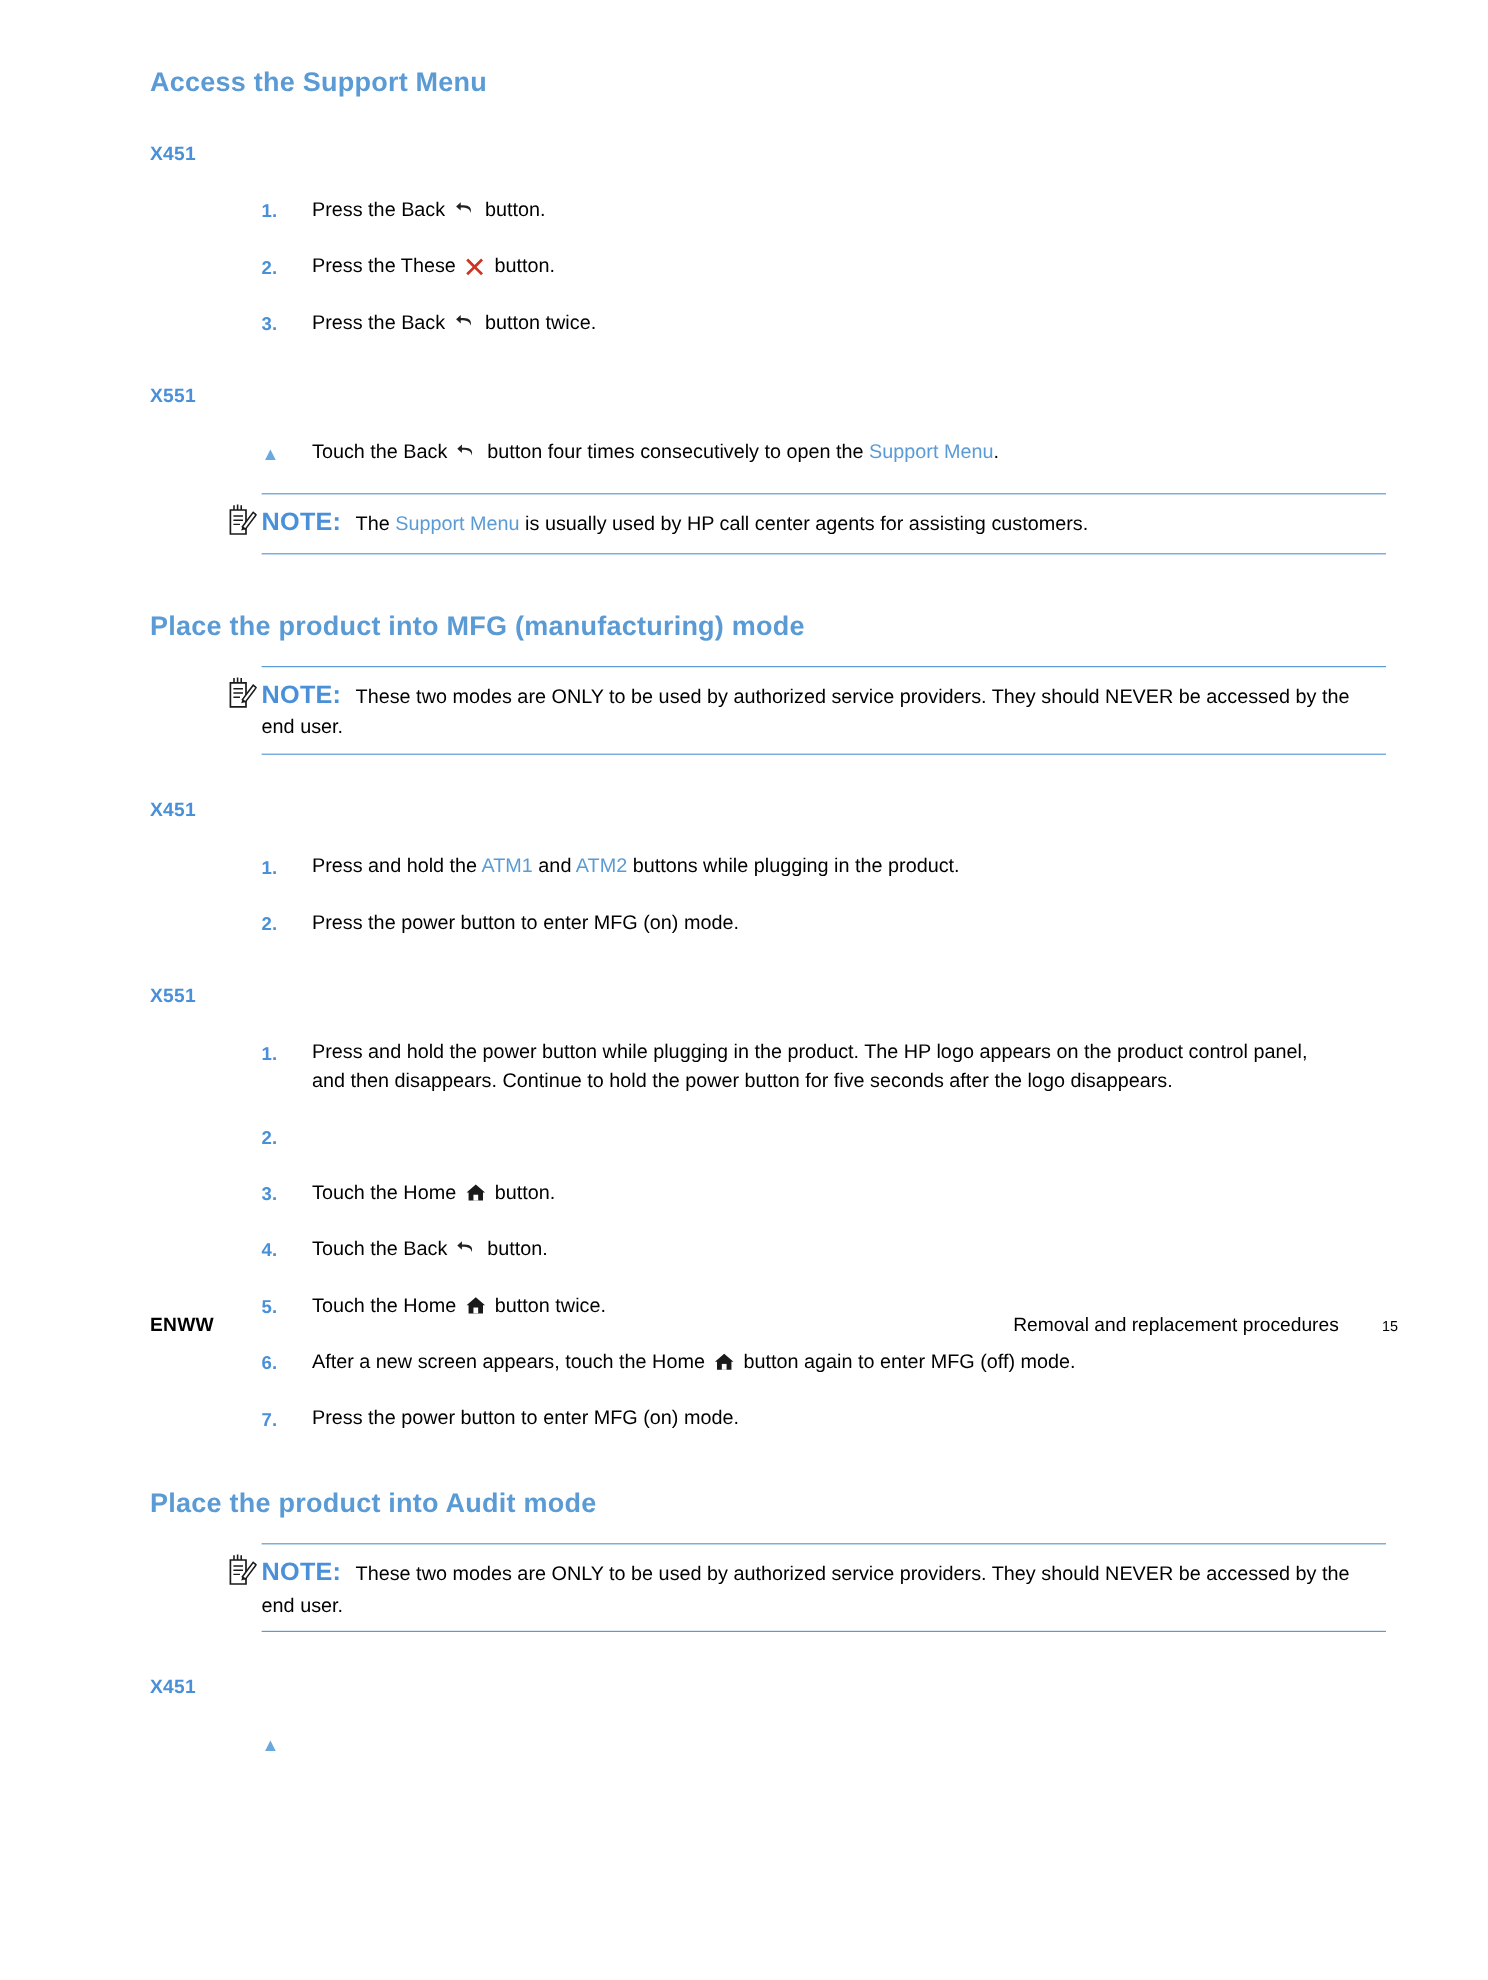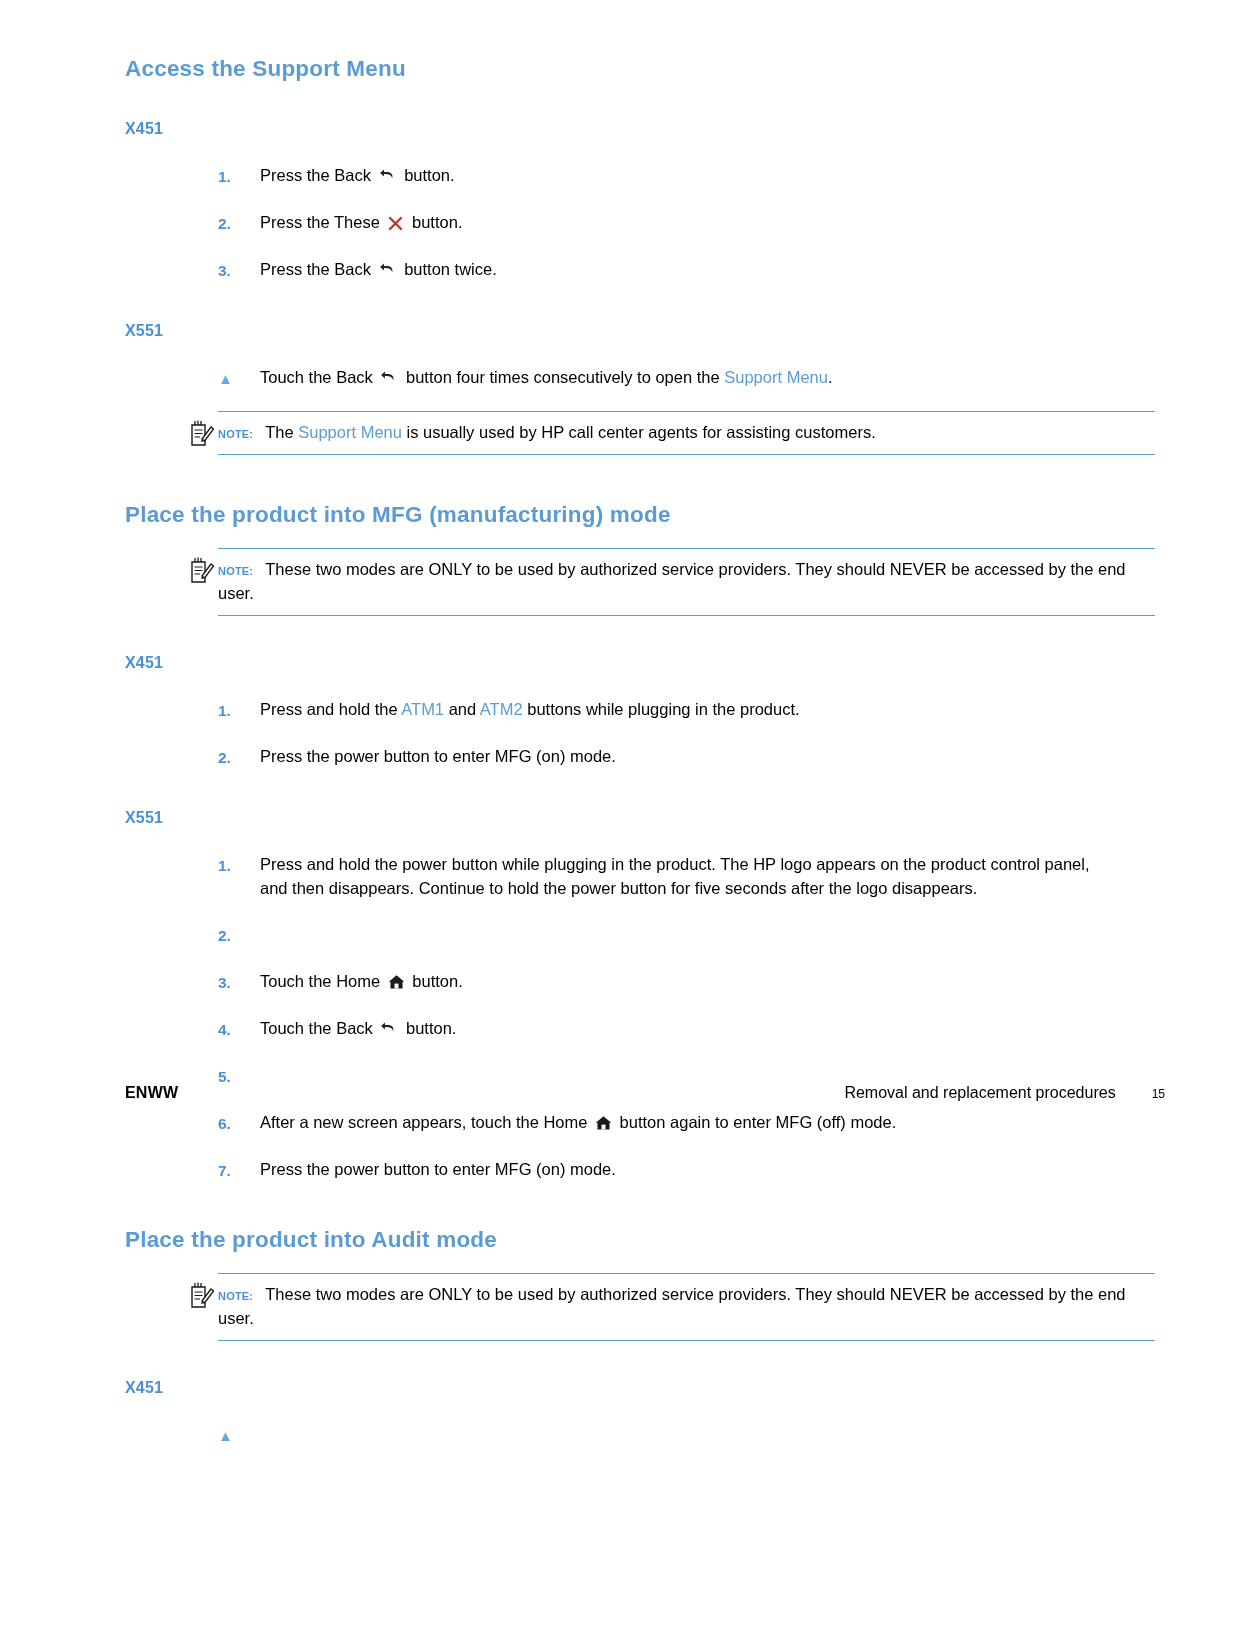--- a/index.html
+++ b/index.html
@@ -100,31 +100,31 @@
   .note .note-icon {
     position: absolute;
     left: -30px;
     top: 7px;
     width: 26px;
     height: 28px;
   }
   .note .note-label {
     color: #4a90d9;
     font-weight: bold;
-    font-size: 11px;
+    font-size: 21px;
     letter-spacing: 0.2px;
   }
   .note .note-text { margin-left: 12px; }
 
   
   .footer {
     position: absolute;
     left: 105px;
     right: 95px;
-    bottom: 84px;
+    bottom: 72px;
     display: flex;
     align-items: baseline;
     font-size: 16px;
   }
   .footer .enww {
     font-weight: bold;
     letter-spacing: 0.2px;
   }
   .footer .spacer { flex: 1 1 auto; }
   .footer .crumb { margin-right: 36px; }
@@ -239,20 +239,24 @@
         </svg><span> button.</span></span>
     </li>
     <li class="step">
       <span class="marker">4.</span>
       <span class="body"><span>Touch the Back </span><svg class="icon-inline icon-back" viewBox="0 0 20 16">
           <path d="M5.5 4.2 L5.5 1.3 L1.2 5.2 L5.5 9.1 L5.5 6.2 C11.5 6.2 14.2 7.6 14.6 11.4 C15.9 7.0 13.6 4.2 8.2 4.2 Z" fill="#222222"></path>
         </svg><span> button.</span></span>
     </li>
     <li class="step">
       <span class="marker">5.</span>
+      <span class="body"><span>Touch the Home </span><svg class="icon-inline icon-home" viewBox="0 0 18 17">
+          <path d="M9 1.2 L0.8 8.2 L2.6 8.2 L2.6 15.4 L15.4 15.4 L15.4 8.2 L17.2 8.2 Z" fill="#1a1a1a"></path>
+          <rect x="6.9" y="10.2" width="4.2" height="5.2" fill="#ffffff"></rect>
+        </svg><span> button twice.</span></span>
     </li>
     <li class="step">
       <span class="marker">6.</span>
       <span class="body"><span>After a new screen appears, touch the Home </span><svg class="icon-inline icon-home" viewBox="0 0 18 17">
           <path d="M9 1.2 L0.8 8.2 L2.6 8.2 L2.6 15.4 L15.4 15.4 L15.4 8.2 L17.2 8.2 Z" fill="#1a1a1a"></path>
           <rect x="6.9" y="10.2" width="4.2" height="5.2" fill="#ffffff"></rect>
         </svg><span> button again to enter MFG (off) mode.</span></span>
     </li>
     <li class="step">
       <span class="marker">7.</span>

